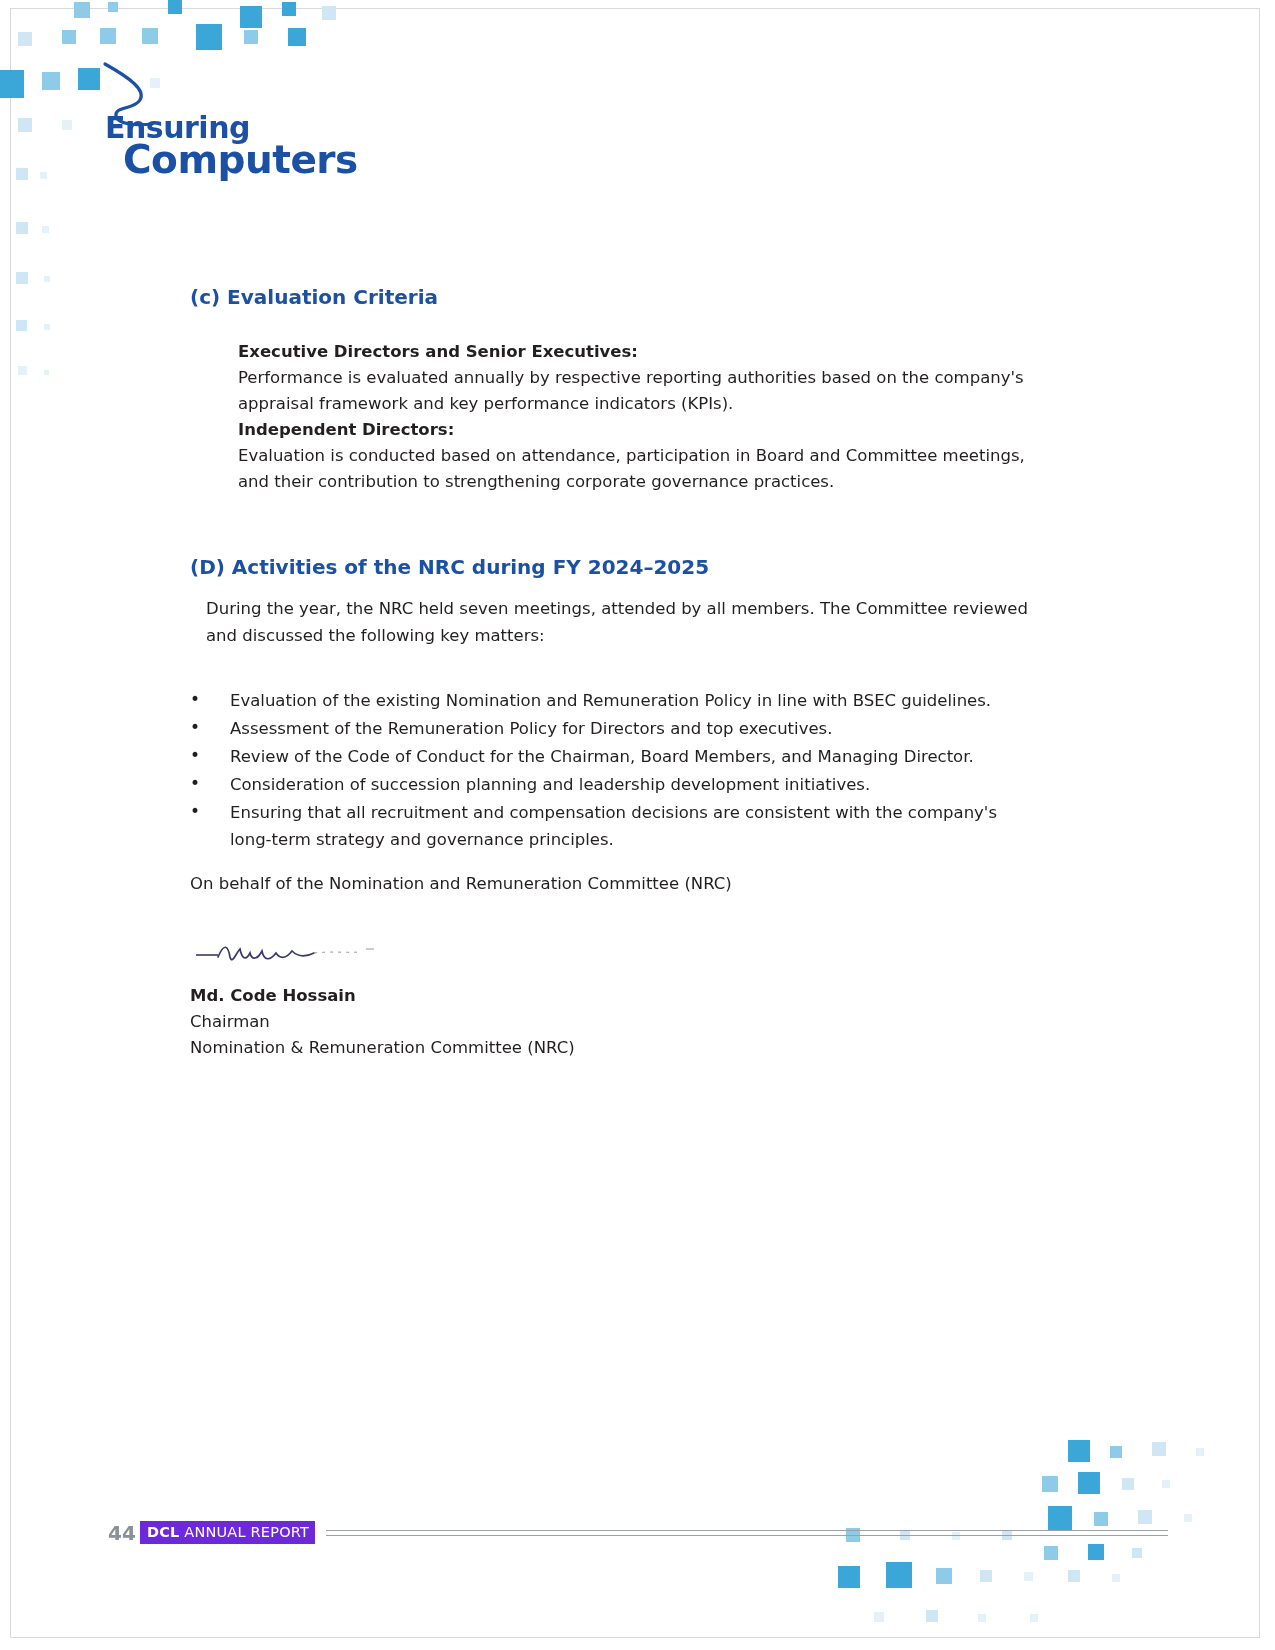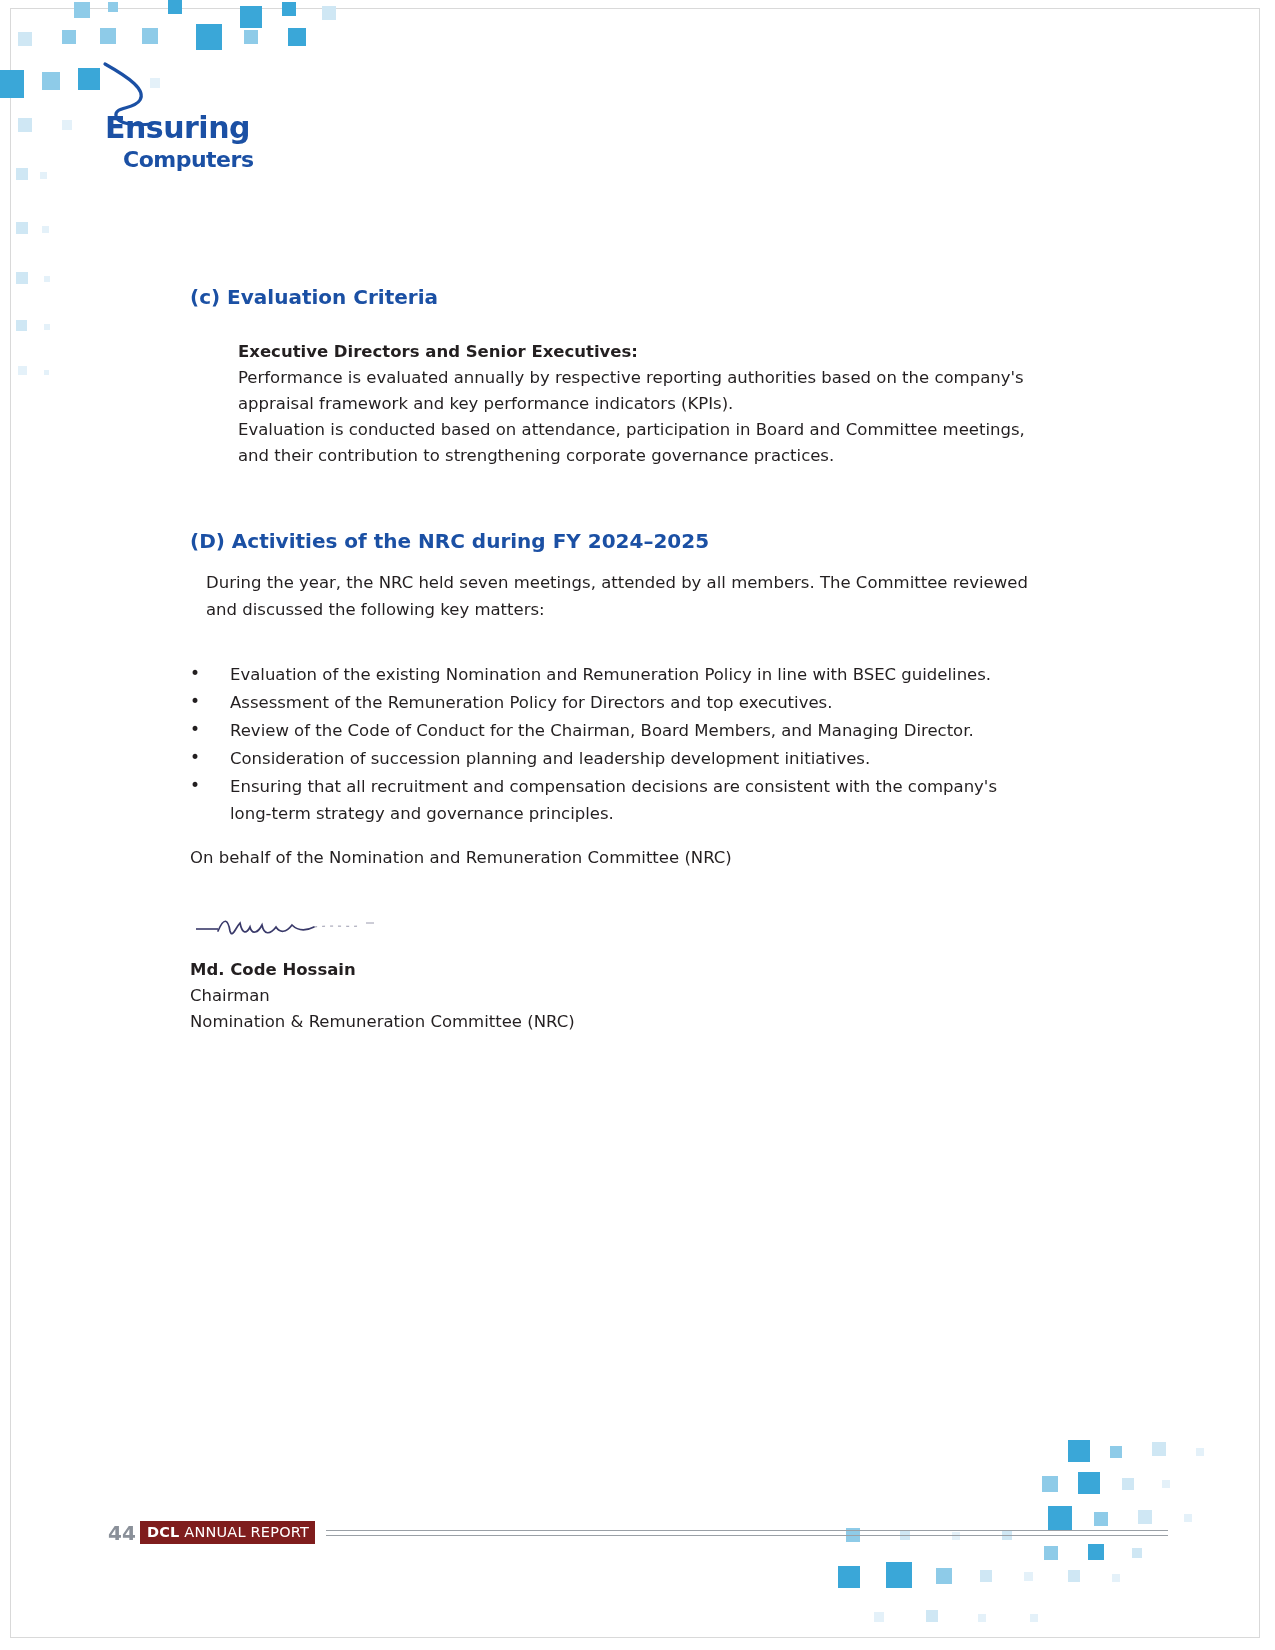--- a/index.html
+++ b/index.html
@@ -41,21 +41,21 @@
     font-family: "DejaVu Sans", sans-serif;
     font-weight: bold;
     color: #1b50a4;
     letter-spacing: -0.5px;
   }
   .logo-line1 {
     font-size: 30px;
     line-height: 32px;
   }
   .logo-line2 {
-    font-size: 22px;
+    font-size: 39px;
     line-height: 32px;
     padding-left: 18px;
   }
   .logo-swoosh {
     position: absolute;
     left: 0px;
     top: 0px;
   }
 
   
@@ -151,21 +151,21 @@
     top: 0;
     font-size: 20px;
     font-weight: bold;
     color: #8a9099;
     line-height: 24px;
   }
   .footer-badge {
     position: absolute;
     left: 32px;
     top: 0px;
-    background: #7f1d1d;
+    background: #6d28d9;
     color: #ffffff;
     font-size: 14.5px;
     font-weight: bold;
     padding: 3px 6px 3px 7px;
     letter-spacing: 0.2px;
     line-height: 17px;
   }
   .footer-badge .light {
     color: #ffffff;
     font-weight: normal;
@@ -246,20 +246,21 @@
     </div>
   </div>
 
   <div class="content">
 
     <h2 class="section-title">(c) Evaluation Criteria</h2>
 
     <div class="indent-block">
       <p class="lead">Executive Directors and Senior Executives:</p>
       <p>Performance is evaluated annually by respective reporting authorities based on the company's appraisal framework and key performance indicators (KPIs).</p>
+      <p class="lead">Independent Directors:</p>
       <p>Evaluation is conducted based on attendance, participation in Board and Committee meetings, and their contribution to strengthening corporate governance practices.</p>
     </div>
 
     <h2 class="section-title-2">(D)  Activities of the NRC during FY 2024–2025</h2>
     <p class="para">During the year, the NRC held seven meetings, attended by all members. The Committee reviewed and discussed the following key matters:</p>
 
     <ul class="bullets">
       <li>Evaluation of the existing Nomination and Remuneration Policy in line with BSEC guidelines.</li>
       <li>Assessment of the Remuneration Policy for Directors and top executives.</li>
       <li>Review of the Code of Conduct for the Chairman, Board Members, and Managing Director.</li>

